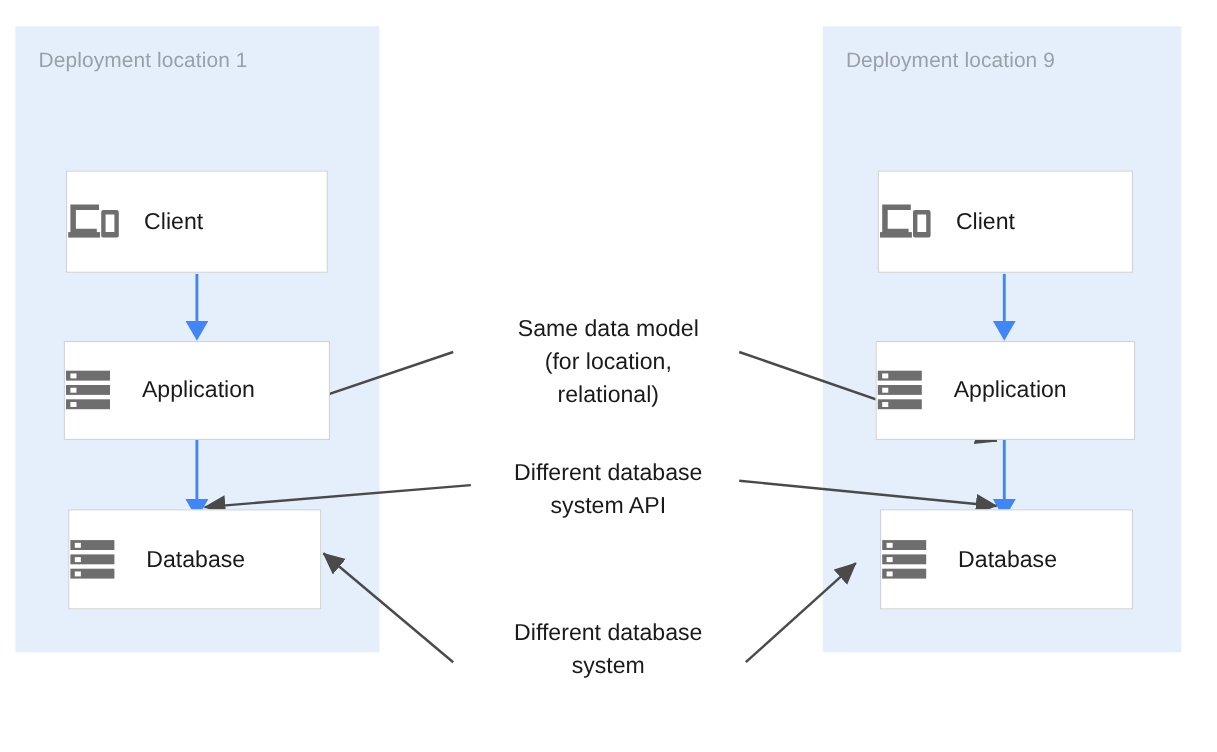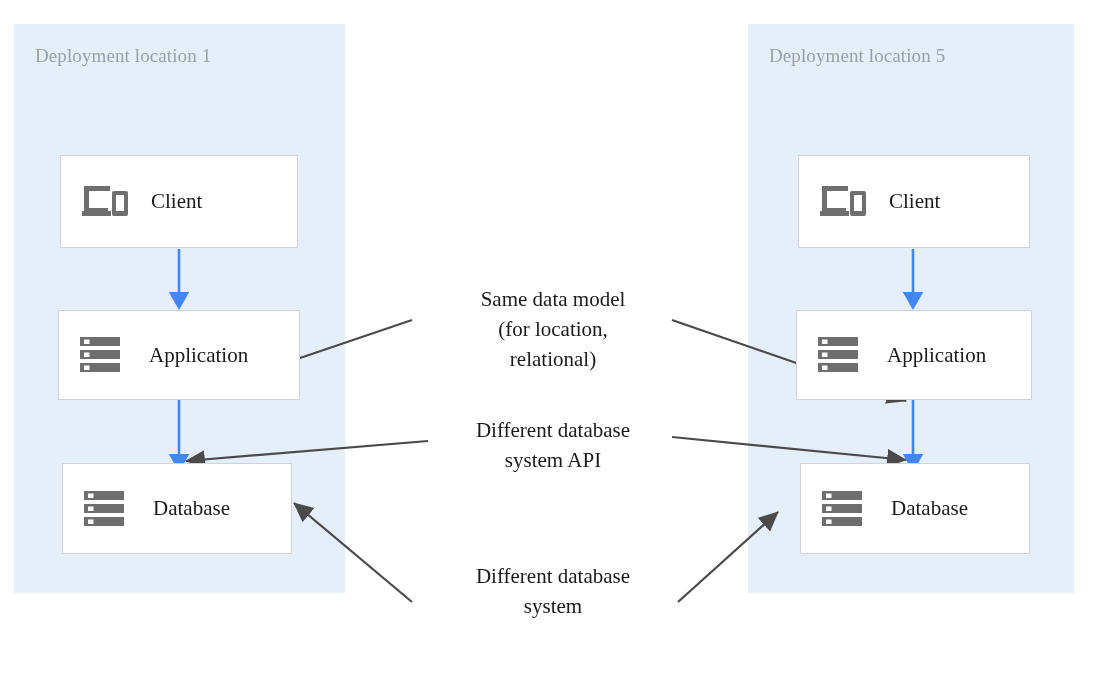--- a/index.html
+++ b/index.html
@@ -10,21 +10,20 @@
   body {
     font-family: "Liberation Sans", sans-serif;
     -webkit-font-smoothing: antialiased;
   }
   #canvas {
     position: relative;
     width: 1074px;
     height: 684px;
     background: #ffffff;
     overflow: hidden;
-    font-family: Liberation Serif, serif;
   }
 
   
   .zone {
     position: absolute;
     background: #e4effb;
     top: 24px;
     height: 569px;
   }
   .zone.left  { left: 14px;  width: 331px; }
@@ -41,21 +40,20 @@
   }
 
   
   .node {
     position: absolute;
     background: #ffffff;
     border: 1px solid #d0d2d5;
     box-sizing: border-box;
     display: flex;
     align-items: center;
-    padding-left: 20px;
   }
   .node-label {
     font-size: 21px;
     color: #1a1a1a;
     margin-left: 22px;
     white-space: nowrap;
   }
 
   
   .n-client-1 { left: 60px;  top: 155px; width: 238px; height: 93px; }
@@ -99,21 +97,21 @@
 </style>
 </head>
 <body>
 
 <div id="canvas">
 
   <div class="zone left"></div>
   <div class="zone-label" style="left:35px; top:45px;">Deployment location 1</div>
 
   <div class="zone right"></div>
-  <div class="zone-label" style="left:769px; top:45px;">Deployment location 5</div>
+  <div class="zone-label" style="left:769px; top:45px;">Deployment location 9</div>
 
   <svg id="wires" viewBox="0 0 1106 684" xmlns="http://www.w3.org/2000/svg">
     <defs>
       <marker id="blueArrow" markerWidth="10" markerHeight="10" refX="3.2" refY="4" orient="auto" markerUnits="strokeWidth">
         <path d="M0,0 L7,4 L0,8 z" fill="#4285f4"></path>
       </marker>
       <marker id="grayArrow" markerWidth="11" markerHeight="11" refX="8.6" refY="4.2" orient="auto" markerUnits="strokeWidth">
         <path d="M0,0 L9,4.2 L0,8.4 z" fill="#4a4a4a"></path>
       </marker>
     </defs>

